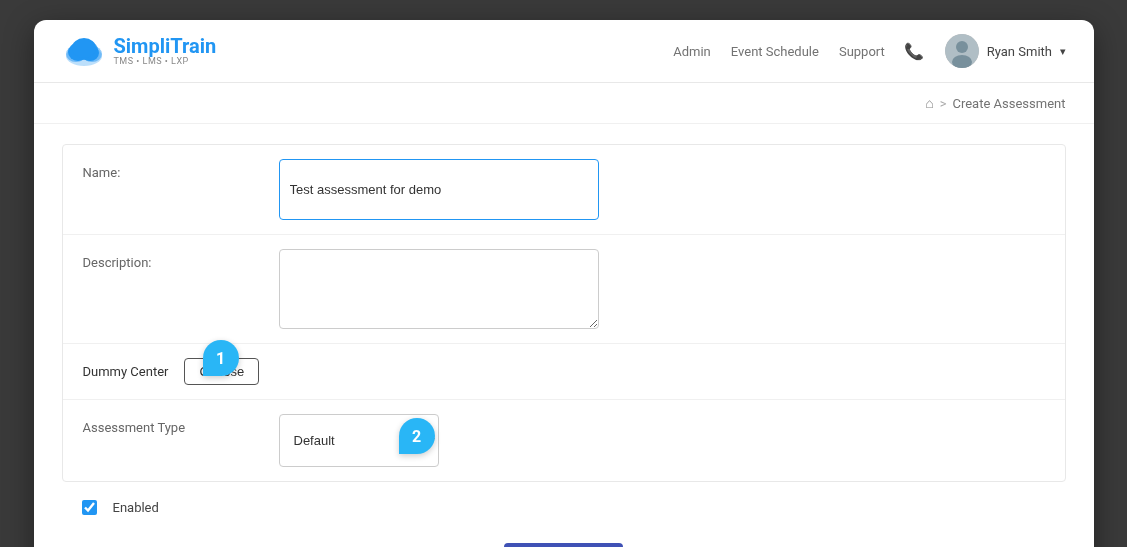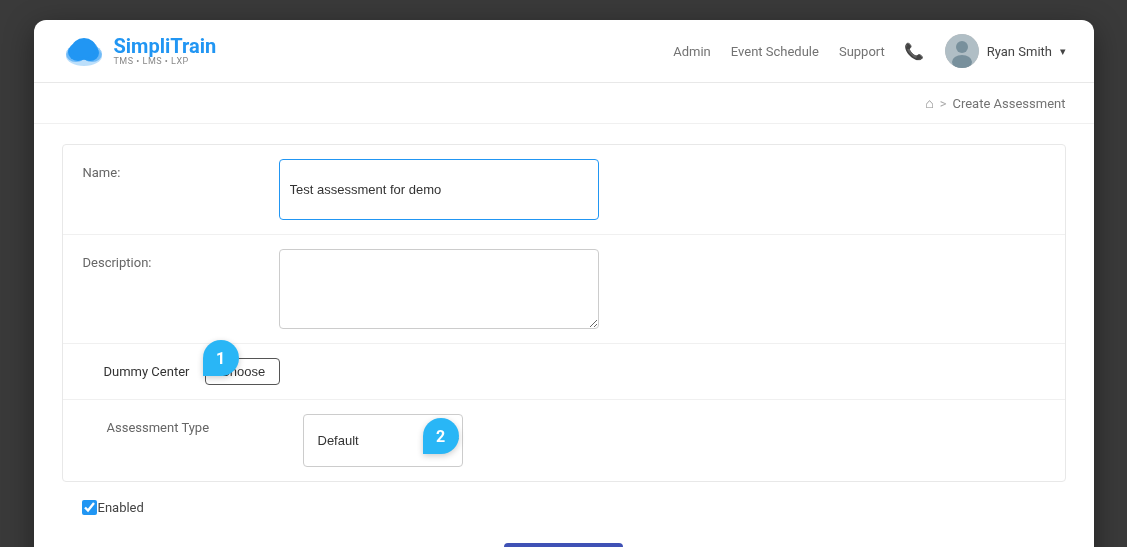--- a/index.html
+++ b/index.html
@@ -126,21 +126,21 @@
       overflow: hidden;
     }
     .form-row {
       display: flex;
       align-items: flex-start;
       padding: 14px 20px;
       border-bottom: 1px solid #f0f0f0;
       min-height: 54px;
       gap: 36px;
     }
-    .form-row:last-child { border-bottom: none; margin-left: 24px; }
+    .form-row:last-child { border-bottom: none; }
     .form-label {
       width: 160px;
       min-width: 160px;
       color: #666;
       font-size: 13px;
       padding-top: 6px;
     }
     .form-field {
       flex: 1;
       display: flex;
@@ -165,21 +165,20 @@
       border-radius: 4px;
       font-size: 13px;
       color: #333;
       resize: both;
       outline: none;
     }
     .center-value {
       font-size: 13px;
       color: #333;
       margin-right: 6px;
-      margin-left: 21px;
     }
     .choose-btn {
       padding: 5px 14px;
       border: 1.5px solid #555;
       border-radius: 4px;
       background: #fff;
       font-size: 13px;
       color: #333;
       cursor: pointer;
     }
@@ -214,21 +213,21 @@
       top: -18px;
     }
     .callout-2 {
       left: 120px;
       top: 4px;
     }
     
     .enabled-row {
       display: flex;
       align-items: flex-end;
-      gap: 1px;
+      gap: 16px;
       padding: 18px 20px;
     }
     .checkbox {
       width: 15px;
       height: 15px;
       accent-color: #2196F3;
       cursor: pointer;
     }
     .enabled-label {
       font-size: 13px;

